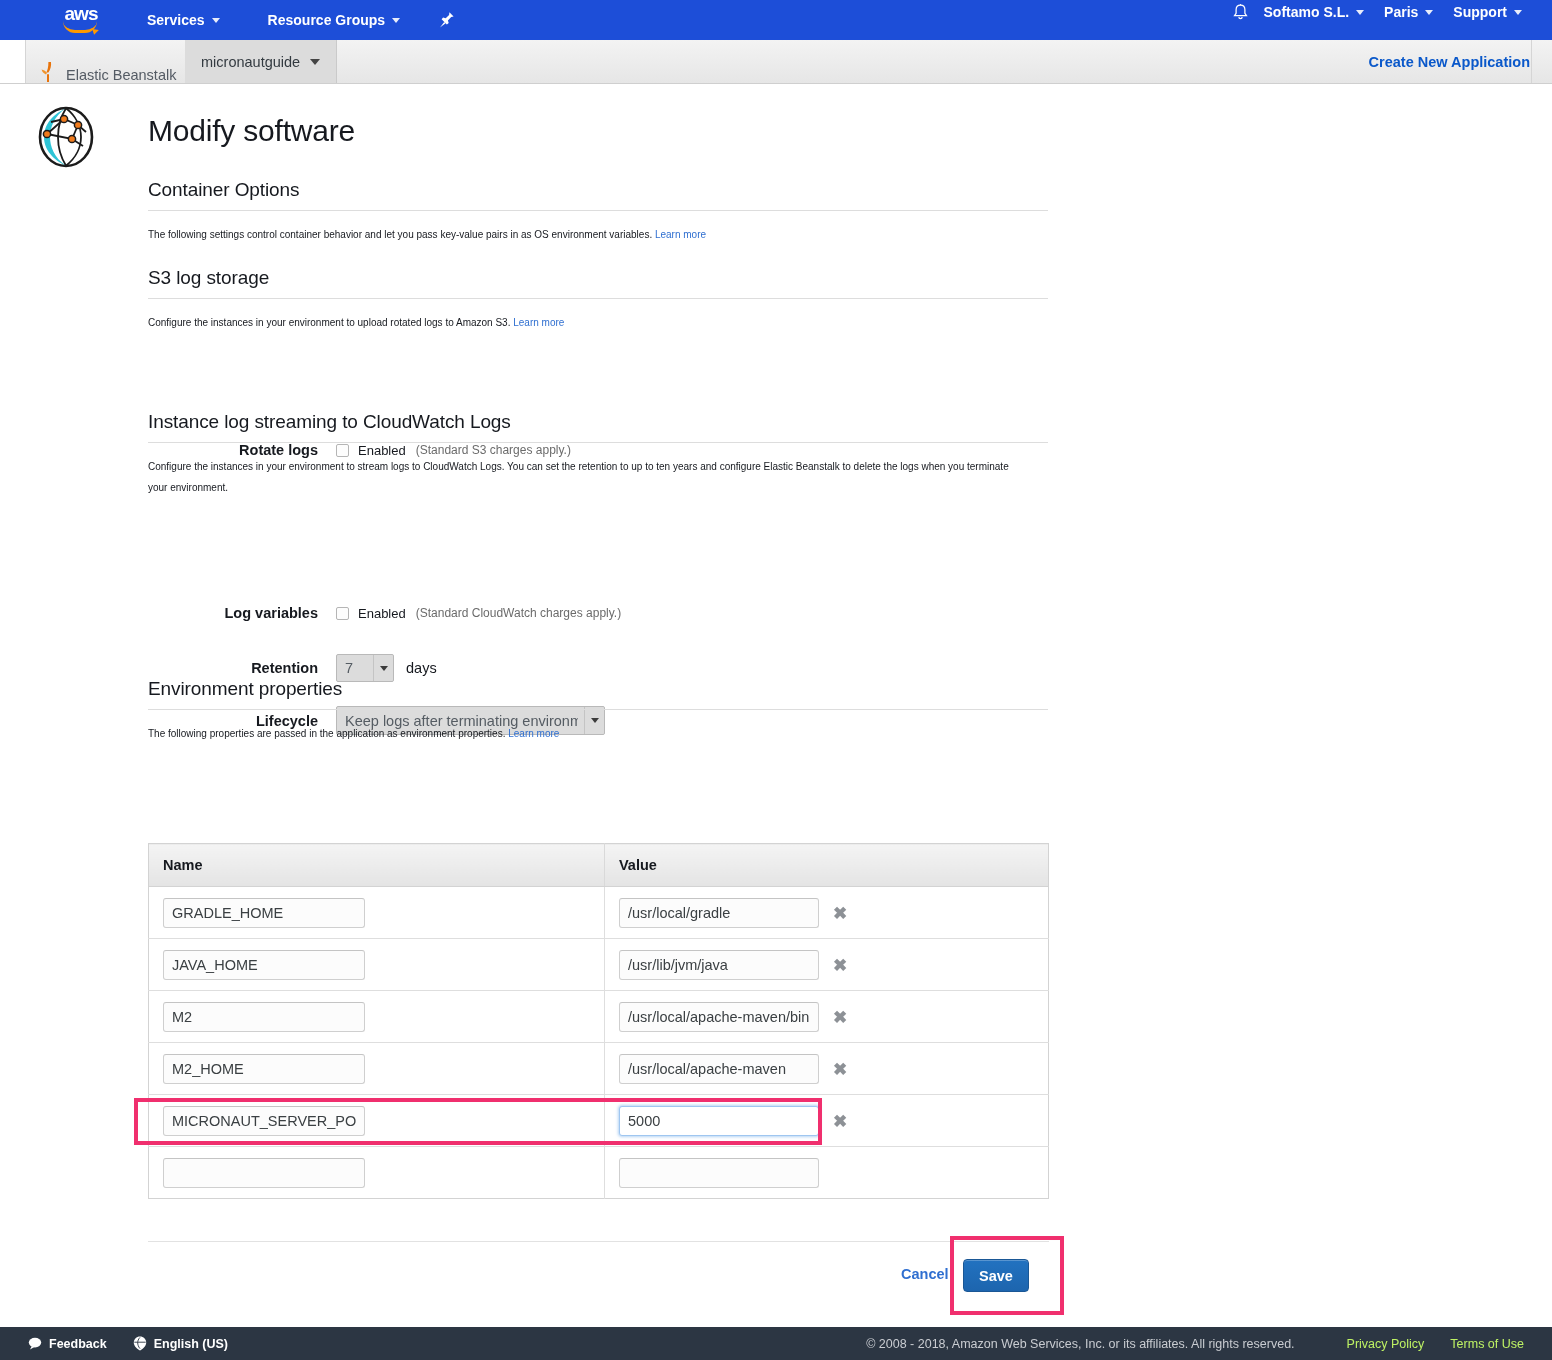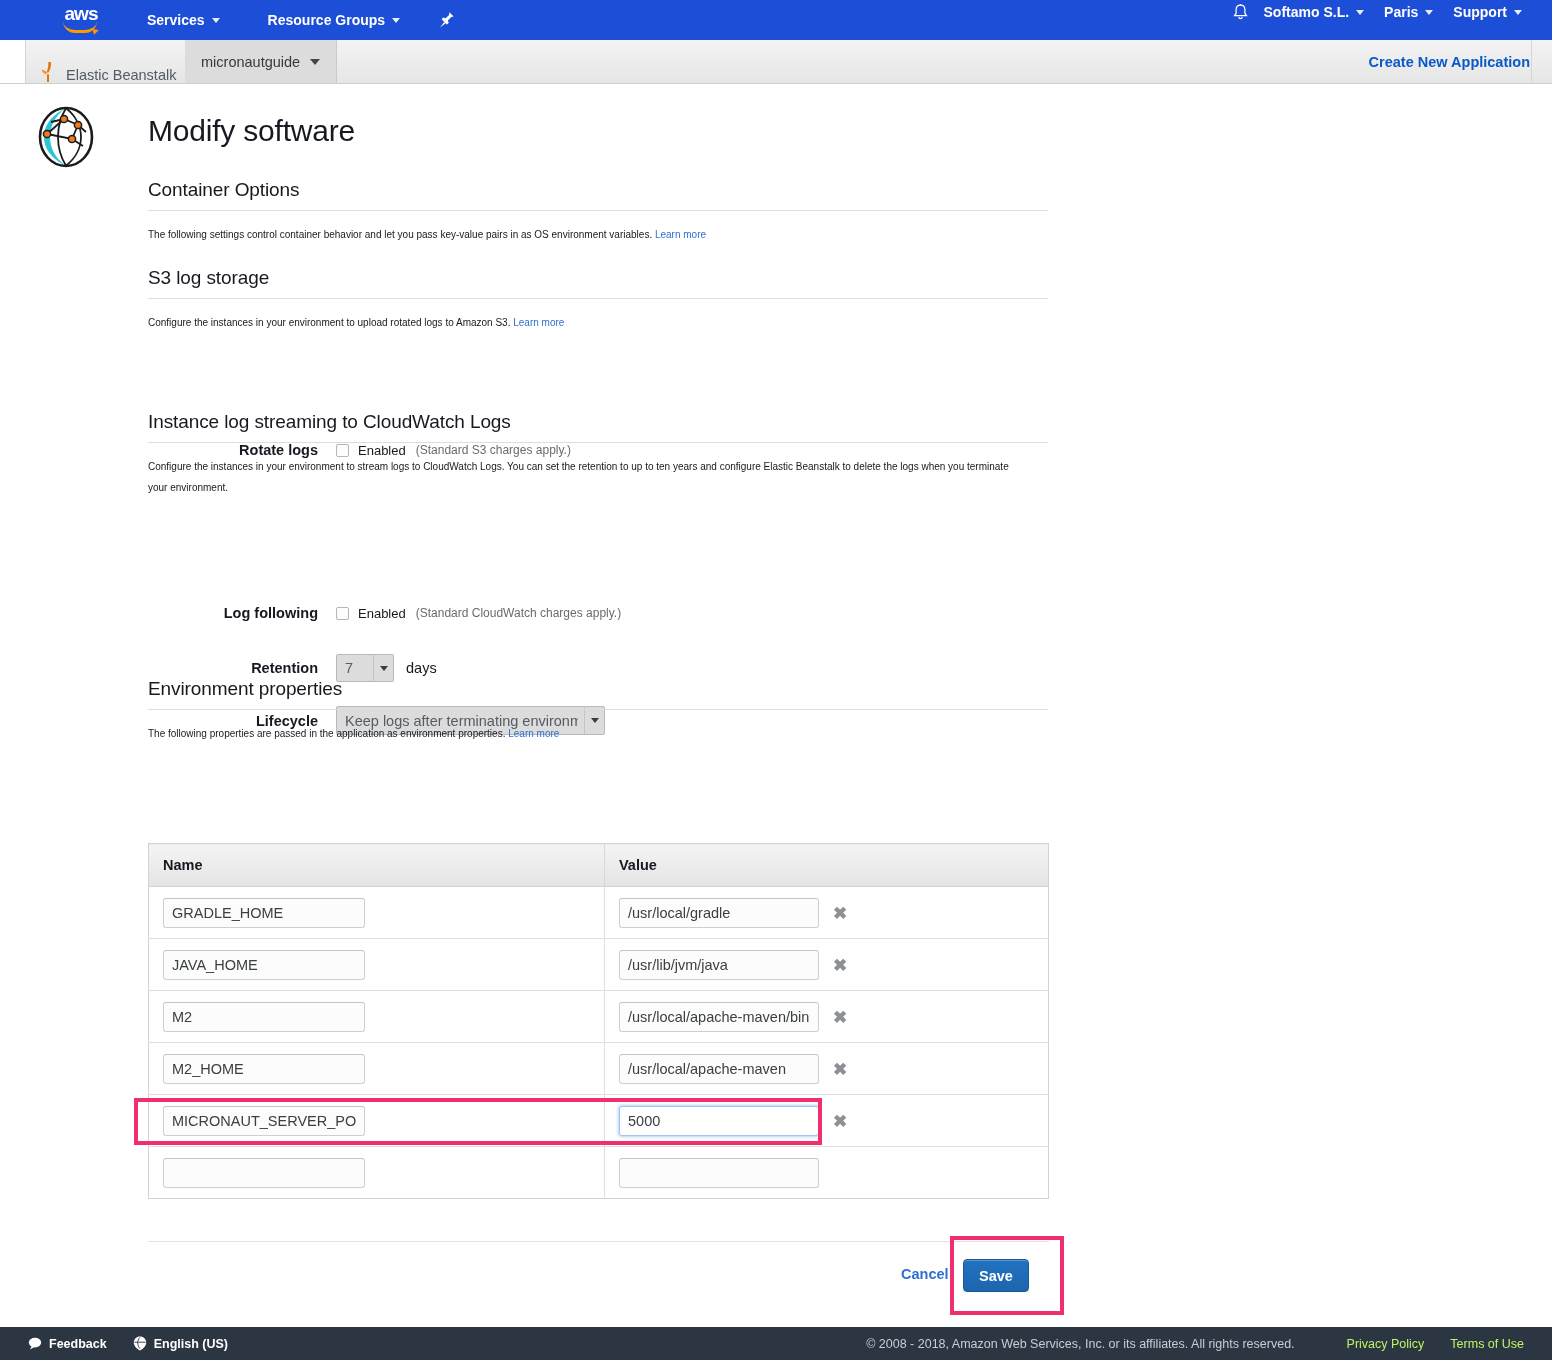--- a/index.html
+++ b/index.html
@@ -361,21 +361,21 @@
     <span class="note">(Standard S3 charges apply.)</span>
   </div>
 
   <div class="section" style="top:327px;">
     <h2 class="sec-head">Instance log streaming to CloudWatch Logs</h2>
     <div class="sec-rule"></div>
     <p class="sec-desc" style="max-width:874px;">Configure the instances in your environment to stream logs to CloudWatch Logs. You can set the retention to up to ten years and configure Elastic Beanstalk to delete the logs when you terminate your environment.</p>
   </div>
 
   <div class="field-row" style="position:absolute; left:148px; top:521px;">
-    <div class="field-label" style="width:170px;">Log following</div>
+    <div class="field-label" style="width:170px;">Log variables</div>
     <span class="cb" style="margin-left:18px;"></span>
     <span class="cb-text">Enabled</span>
     <span class="note">(Standard CloudWatch charges apply.)</span>
   </div>
 
   <div class="field-row" style="position:absolute; left:148px; top:570px;">
     <div class="field-label" style="width:170px;">Retention</div>
     <span class="sel-wrap" style="margin-left:18px;">
       <select class="fake-select" style="width:58px;">
         <option>7</option>

